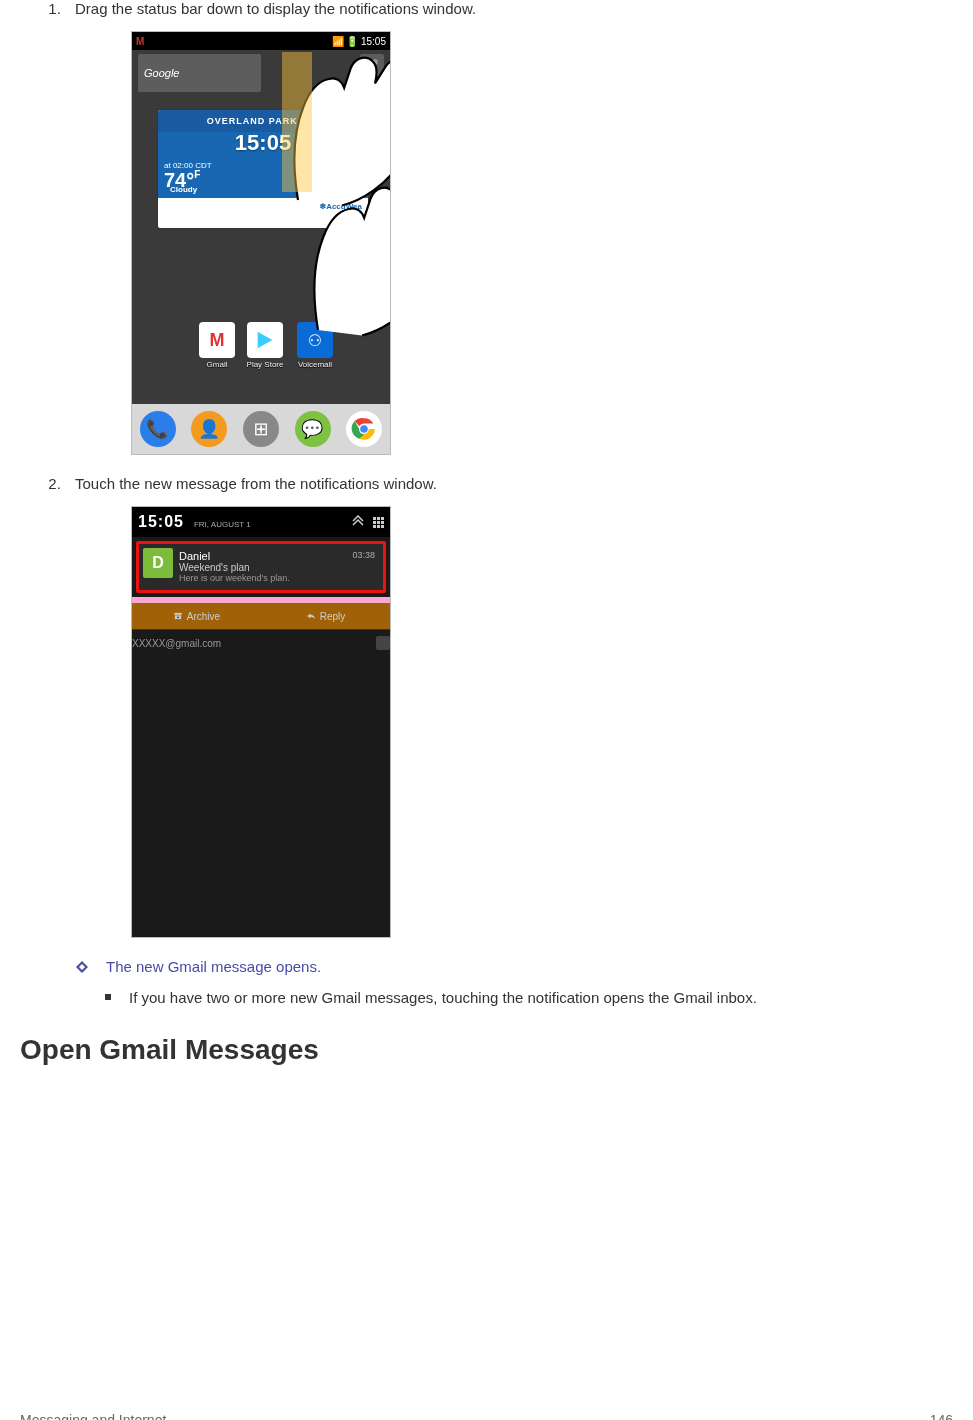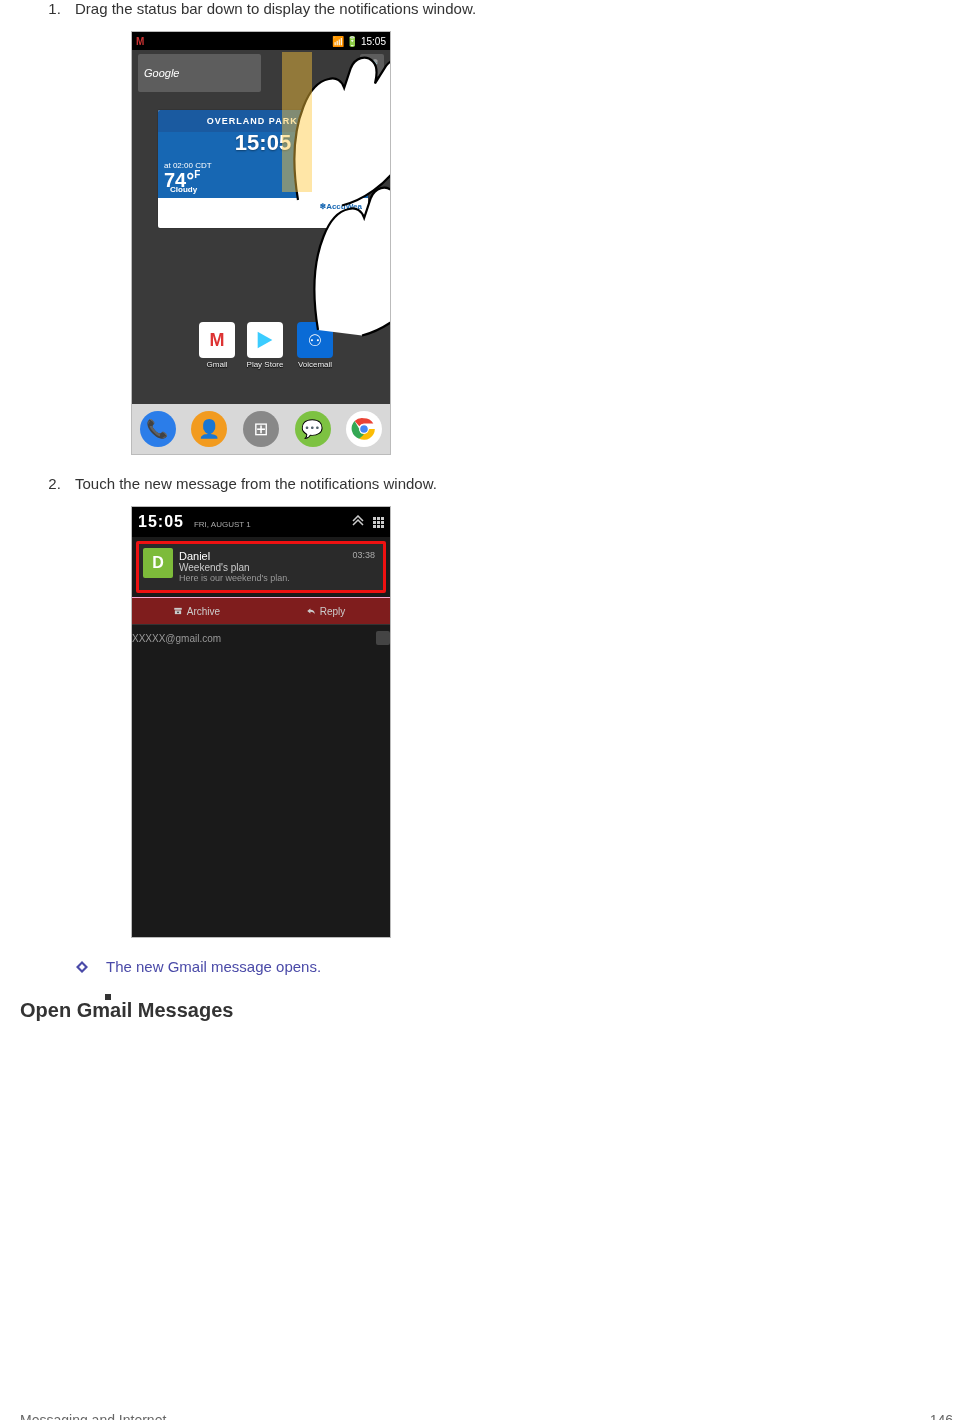--- a/index.html
+++ b/index.html
@@ -56,21 +56,21 @@
   .bullet2 .square-icon {
     position: absolute;
     left: 0;
     top: 7px;
     width: 6px;
     height: 6px;
     background: #333;
   }
   h2.section-heading {
     font-family: Verdana, Geneva, sans-serif;
-    font-size: 20px;
+    font-size: 28px;
     font-weight: bold;
     color: #333;
     margin: 24px 0 6px 0;
   }
   .section-p {
     font-size: 15px;
     color: #333;
     margin: 0 0 10px 0;
   }
   .footer {
@@ -163,22 +163,22 @@
     margin:4px; border:3px solid transparent; border-radius:2px; background:#2a2a2a;
     color:#ddd; position:relative; padding:6px 8px 6px 40px; min-height:34px;
   }
   .notif.highlight { border-color:#e11; background:#2a2a2a; }
   .notif .avatar { position:absolute; left:4px; top:4px; width:30px; height:30px; background:#7dbb3a; color:#fff; display:flex; align-items:center; justify-content:center; font-size:16px; font-weight:bold; border-radius:2px;}
   .notif .nm { font-size:11px; color:#fff; }
   .notif .subj { font-size:10px; color:#ccc; }
   .notif .prev { font-size:9px; color:#999; }
   .notif .tstamp { position:absolute; right:8px; top:6px; font-size:9px; color:#aaa;}
   .actionrow {
-    display:flex; background:#7f1d1d; color:#ccc; font-size:10px;
-    border-top:1px solid #f9a8d4;
+    display:flex; background:#a16207; color:#ccc; font-size:10px;
+    border-top:6px solid #f9a8d4;
   }
   .actionrow .act { flex:1; display:flex; align-items:center; justify-content:center; gap:4px; height:26px;}
   .actionrow .act svg{ width:10px; height:10px; }
   .emailrow {
     border-top:1px solid #333; color:#999; font-size:10px;
     display:flex; align-items:center; justify-content:space-between; padding:6px 0;
   }
   .emailrow .mini { width:14px; height:14px; background:#444; border-radius:2px;}
 </style>
 </head>
@@ -351,20 +351,21 @@
     <span class="diamond-icon">
       <svg viewBox="0 0 12 12">
           <path d="M6 0 L12 6 L6 12 L0 6 Z M6 3 L9 6 L6 9 L3 6 Z" fill="#4a4aa8" fill-rule="evenodd"></path>
         </svg>
     </span>
     <span>The new Gmail message opens.</span>
   </div>
 
   <div class="bullet2">
     <span class="square-icon"></span>
+    <span>If you have two or more new Gmail messages, touching the notification opens the Gmail inbox.</span>
   </div>
 
   <h2 class="section-heading">Open Gmail Messages</h2>
 
   <div class="footer">
     <span>Messaging and Internet</span>
     <span class="page-num">146</span>
   </div>
 </div>
 

